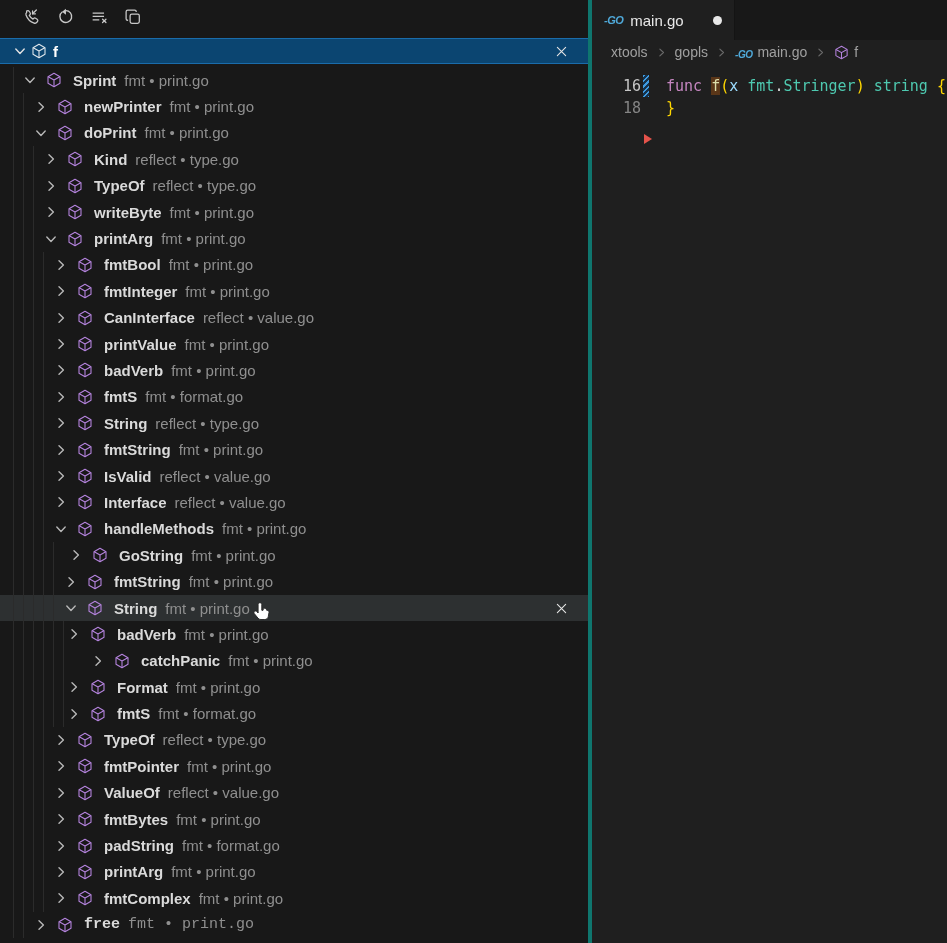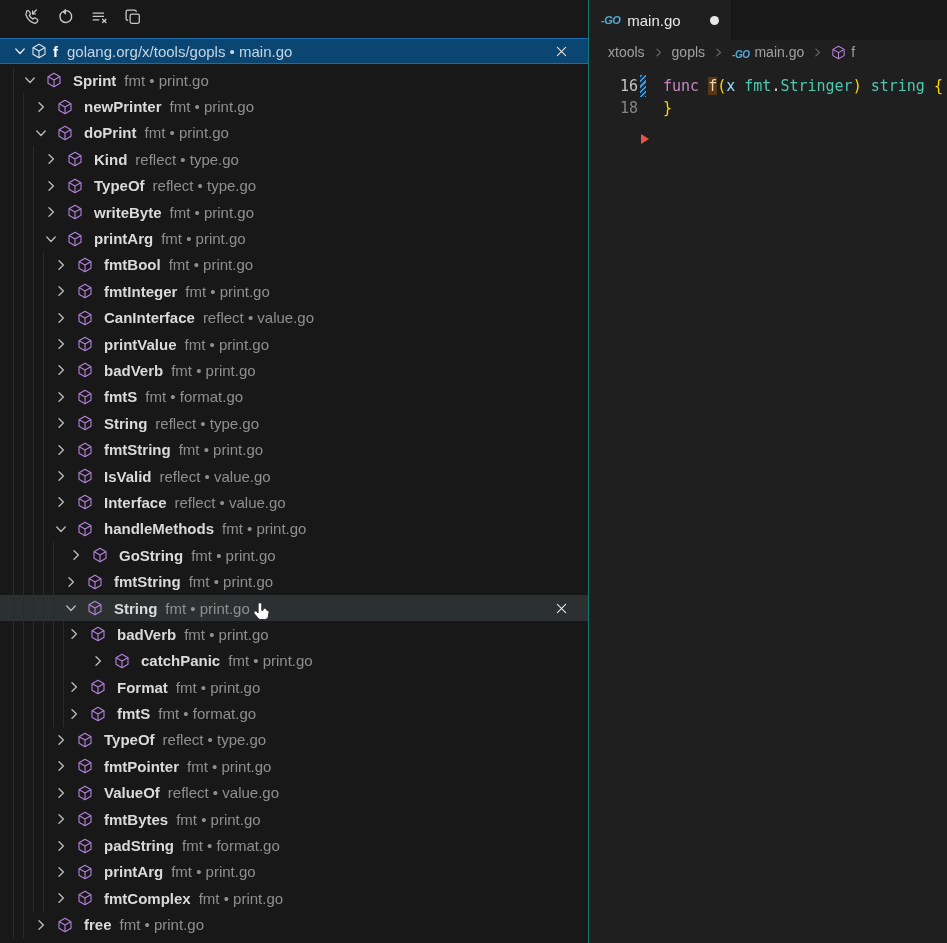--- a/index.html
+++ b/index.html
@@ -36,21 +36,21 @@
   .guide { position:absolute; top:0; bottom:0; width:1px; background:#2b2b2b; }
   .chev { width:16px; height:16px; flex:0 0 16px; color:var(--chevron);
     display:inline-flex; align-items:center; justify-content:center; }
   .chev svg,.cube svg { width:16px; height:16px; display:block; }
   .cube { width:16px; height:16px; flex:0 0 16px; color:var(--symbol_purple);
     display:inline-flex; align-items:center; justify-content:center; margin-left:8px; }
   .tlabel { color:var(--label); font-size:15px; font-weight:600; margin-left:11px; white-space:nowrap; }
   .tdesc { color:var(--description); font-size:15px; margin-left:8px; white-space:nowrap; }
 
   
-  .editor { flex:1; background:var(--editor_bg); display:flex; flex-direction:column; border-left:1px solid #0f766e; }
+  .editor { flex:1; background:var(--editor_bg); display:flex; flex-direction:column; border-left:4px solid #0f766e; }
   .tabs { height:40px; background:var(--panel_bg); display:flex; }
   .tab { width:143px; background:var(--editor_bg); display:flex; align-items:center;
     padding:0 12px; gap:7px; cursor:pointer; border-right:1px solid #141414; }
   .tab-label { color:var(--tab_label); font-size:15px; }
   .mod-dot { width:9px; height:9px; border-radius:50%; background:#e8e8e8; margin-left:auto; }
   .go-mark { display:inline-flex; align-items:center; color:var(--go_blue);
     font-weight:bold; font-style:italic; font-size:11px; letter-spacing:-0.5px; white-space:nowrap; }
   .crumbs .go-mark { font-size:10px; }
   .breadcrumbs { height:24px; display:flex; align-items:center; padding-left:19px; gap:7px;
     background:var(--editor_bg); font-size:14px; color:var(--breadcrumb); }
@@ -124,21 +124,20 @@
             <path fill="none" stroke="currentColor" stroke-width="1.4" stroke-linecap="round" stroke-linejoin="round" d="M3.8 6 8 10.4 12.2 6"></path>
           </svg>
         </span>
       <span class="cube">
           <svg viewBox="0 0 16 16">
             <path fill="none" stroke="currentColor" stroke-width="1.1" stroke-linejoin="round" d="M8 1.3 14 4.7v6.6L8 14.7 2 11.3V4.7z"></path>
             <path fill="none" stroke="currentColor" stroke-width="1.1" stroke-linejoin="round" d="M2.2 4.8 8 8.1l5.8-3.3M8 8.1v6.4"></path>
           </svg>
         </span>
       <span class="root-label">f</span>
-      <span class="root-desc">golang.org/x/tools/gopls • main.go</span>
       <button class="row-close">
           <svg viewBox="0 0 16 16" fill="none" stroke="currentColor" stroke-width="1.2" stroke-linecap="round">
             <path d="m3.6 3.6 8.8 8.8M12.4 3.6l-8.8 8.8"></path>
           </svg>
         </button>
     </div>
 
     <div class="tree" id="tree">
         <div class="trow" style="padding-left: 22px;">
     <span class="chev">
@@ -746,21 +745,21 @@
               <path fill="none" stroke="currentColor" stroke-width="1.1" stroke-linejoin="round" d="M2.2 4.8 8 8.1l5.8-3.3M8 8.1v6.4"></path>
             </svg>
           </span>
     <span class="tlabel">fmtComplex</span>
     <span class="tdesc">fmt • print.go</span>
   <span class="guide" style="left: 13px;"></span>
           <span class="guide" style="left: 23px;"></span>
           <span class="guide" style="left: 33px;"></span>
           <span class="guide" style="left: 43px;"></span>
         </div>
-        <div class="trow" style="padding-left: 33px;">
+        <div class="trow" style="padding-left: 33px; font-family: Liberation Mono, monospace;">
     <span class="chev">
             <svg viewBox="0 0 16 16">
               <path fill="none" stroke="currentColor" stroke-width="1.4" stroke-linecap="round" stroke-linejoin="round" d="M6 3.8 10.4 8 6 12.2"></path>
             </svg>
           </span>
     <span class="cube">
             <svg viewBox="0 0 16 16">
               <path fill="none" stroke="currentColor" stroke-width="1.1" stroke-linejoin="round" d="M8 1.3 14 4.7v6.6L8 14.7 2 11.3V4.7z"></path>
               <path fill="none" stroke="currentColor" stroke-width="1.1" stroke-linejoin="round" d="M2.2 4.8 8 8.1l5.8-3.3M8 8.1v6.4"></path>
             </svg>

